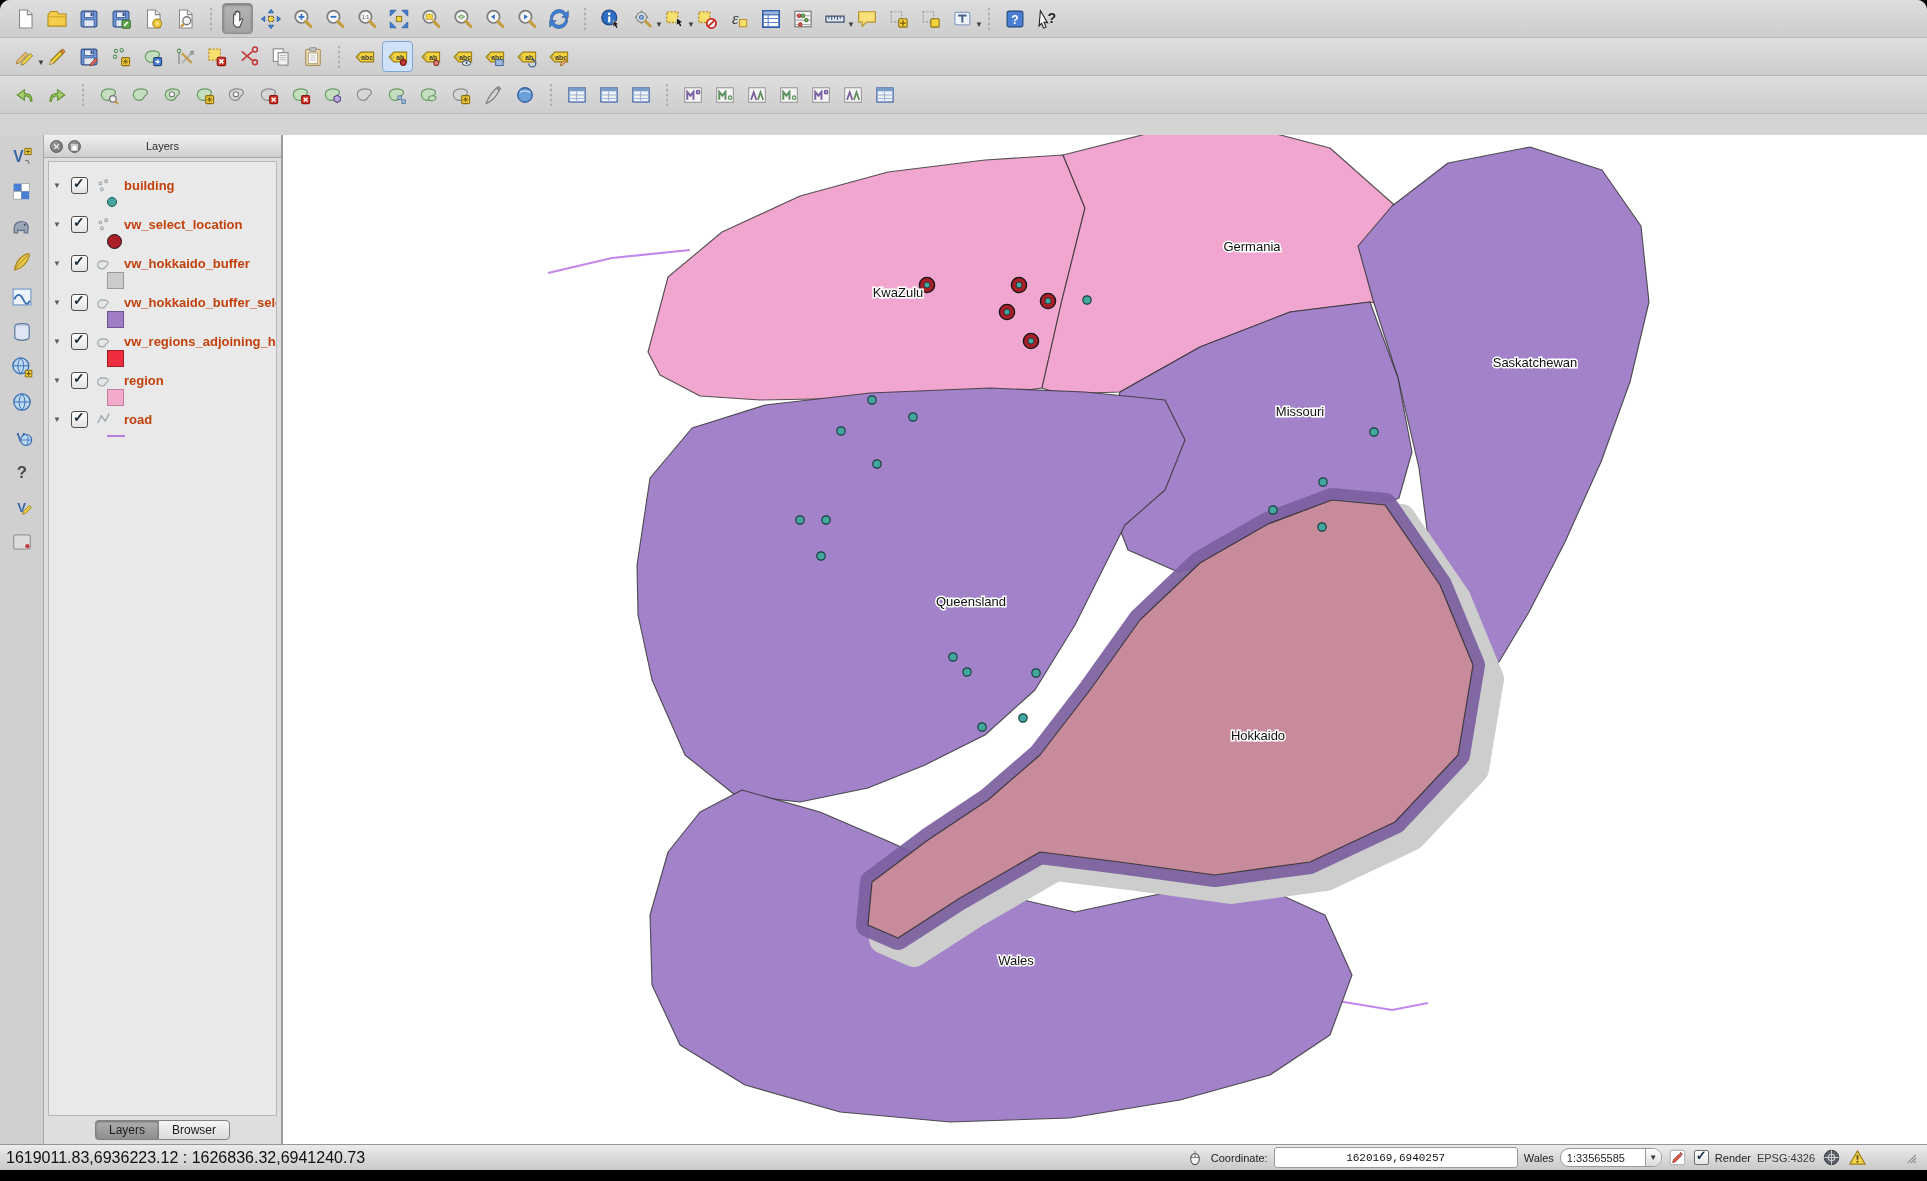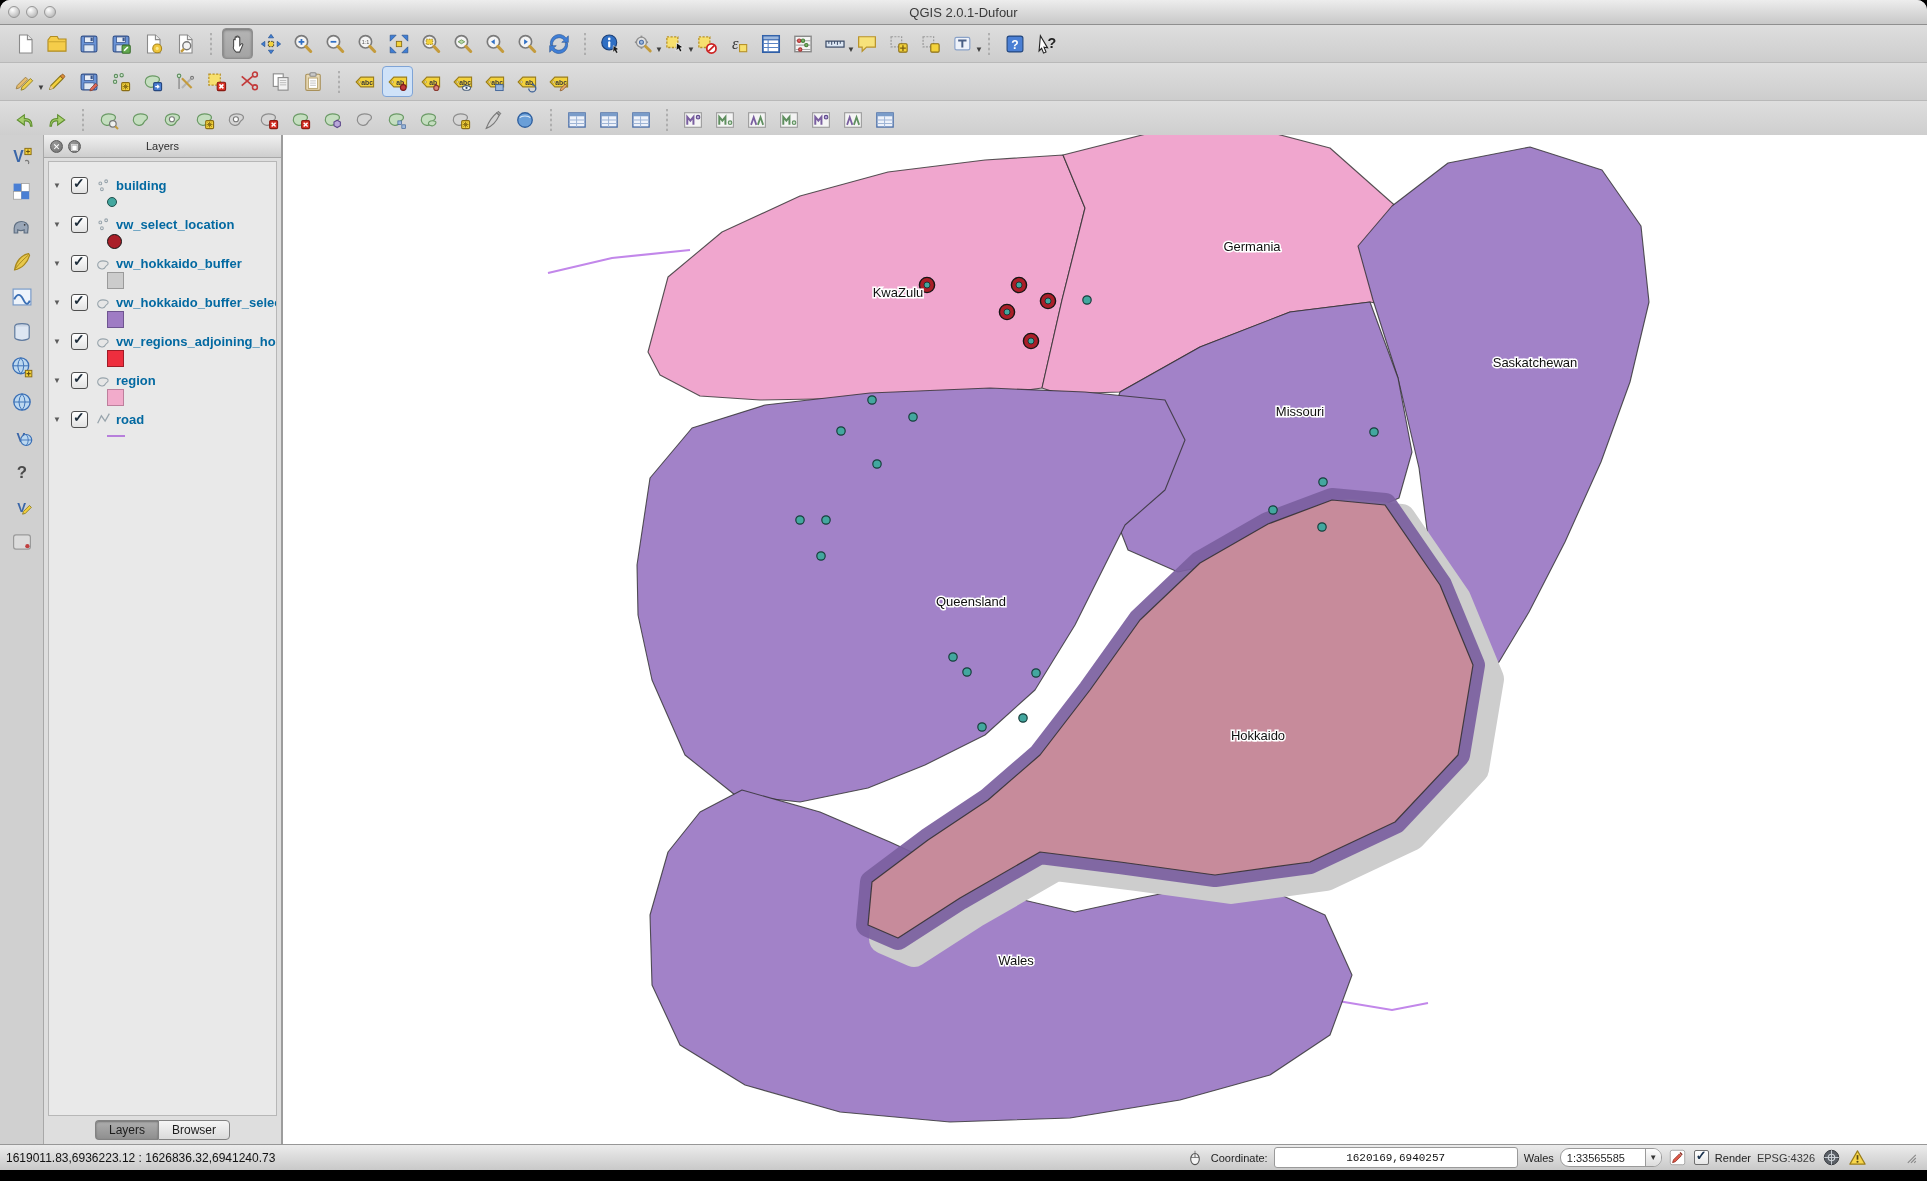--- a/index.html
+++ b/index.html
@@ -38,67 +38,59 @@
   .panel-title{position:absolute;left:0;right:0;text-align:center;font-size:11px;color:#2e2e2e;}
   .ph-btn{width:13px;height:13px;border-radius:50%;background:radial-gradient(circle at 35% 30%,#9a9a9a,#6e6e6e);
     color:#fff;font-size:9px;line-height:13px;text-align:center;margin-right:5px;z-index:2;border:1px solid #5c5c5c;box-sizing:border-box;}
   .layer-tree{flex:1;background:#e9e9e9;margin:3px 4px 0 4px;border:1px solid #b7b7b7;overflow:hidden;padding-top:8px;}
   .lyr{display:flex;align-items:center;height:20px;margin-top:5px;}
   .lyr .tri{width:16px;text-align:center;font-size:8px;color:#5c5c5c;flex:0 0 auto;}
   .lyr .cb{width:15px;height:15px;border:1px solid #4f4f4f;border-radius:3px;margin:0 4px 0 6px;
     background:linear-gradient(#ffffff,#e2e2e2);position:relative;flex:0 0 auto;}
   .lyr .cb::after{content:"✓";position:absolute;left:1px;top:-3px;font-size:14px;font-weight:bold;color:#1d2c3a;}
   .lyr .ticon{width:22px;display:flex;justify-content:center;flex:0 0 auto;}
-  .lyr .lbl{font-size:13px;font-weight:bold;color:#0369a1;margin-left:2px;white-space:nowrap;}
+  .lyr .lbl{font-size:13px;font-weight:bold;color:#c2410c;margin-left:10px;white-space:nowrap;}
   .lyr .lbl.activeLayer{}
   .sw-row{height:14px;padding-left:58px;display:flex;align-items:center;}
   .sw-dot{width:8px;height:8px;border-radius:50%;}
   .sw-ring{width:13px;height:13px;border-radius:50%;}
   .sw-sq{width:15px;height:15px;}
   .sw-line{width:18px;height:0;}
   .panel-tabs{height:28px;display:flex;align-items:center;justify-content:center;flex:0 0 auto;}
   .tab{border:1px solid #828282;padding:2px 13px;font-size:12px;color:#1c1c1c;
     background:linear-gradient(#f5f5f5,#dadada);}
   .tab.first{border-radius:4px 0 0 4px;border-right:none;}
   .tab.last{border-radius:0 4px 4px 0;}
   .tab.active{background:linear-gradient(#aeaeae,#8f8f8f);box-shadow:inset 0 1px 2px rgba(0,0,0,.35);}
   
   .map{flex:1;background:#fff;position:relative;}
   .map svg{position:absolute;left:0;top:0;width:100%;height:100%;}
   
   .statusbar{position:absolute;left:0;right:0;bottom:0;height:26px;display:flex;align-items:center;
     gap:6px;padding:0 6px;background:linear-gradient(#ececec,#c9c9c9);border-top:1px solid #979797;
     font-size:11px;color:#1f1f1f;box-sizing:border-box;}
-  .extents{margin-right:auto;font-size:12px;color:#111;}
+  .extents{margin-right:auto;font-size:16px;color:#111;}
   .sb-icon{width:20px;height:20px;display:flex;align-items:center;justify-content:center;flex:0 0 auto;}
   .coord-input{width:238px;height:17px;border:1px solid #9a9a9a;border-radius:3px;background:#fff;
     font-size:11px;text-align:center;font-family:Liberation Mono, monospace;color:#111;}
   .scale-combo{display:flex;align-items:center;height:17px;border:1px solid #9a9a9a;border-radius:9px;
     background:#fff;overflow:hidden;}
   .scale-combo .val{padding:0 6px;min-width:72px;}
   .scale-combo .ddb{width:15px;height:100%;border-left:1px solid #9a9a9a;background:linear-gradient(#fdfdfd,#dcdcdc);
     font-size:8px;display:flex;align-items:center;justify-content:center;color:#333;}
   .sb-check{width:13px;height:13px;border:1px solid #6f6f6f;border-radius:2px;background:linear-gradient(#fff,#e6e6e6);
     position:relative;flex:0 0 auto;}
   .sb-check::after{content:"✓";position:absolute;left:1px;top:-3px;font-size:13px;font-weight:bold;color:#18304d;}
   .epsg{color:#3a3a3a;}
   .grip{margin-left:28px;}
 </style>
 </head>
 <body>
 
 <div class="window">
-  <div class="titlebar">
-    <div class="traffic">
-      <span class="light"></span>
-      <span class="light"></span>
-      <span class="light"></span>
-    </div>
-    <div class="wtitle">QGIS 2.0.1-Dufour</div>
-  </div>
 
   <div class="toolbars">
     <div class="tb-row" id="tb0">
         <div class="tb-btn">
           <svg viewBox="0 0 20 20" width="22" height="22">
             <path d="M5 1.8h7.2L16.4 6v12.2H5z" fill="#fff" stroke="#8a8a8a"></path>
             <path d="M12.2 1.8V6h4.2" fill="#ededed" stroke="#8a8a8a"></path>
           </svg>
         </div>
         <div class="tb-btn">

